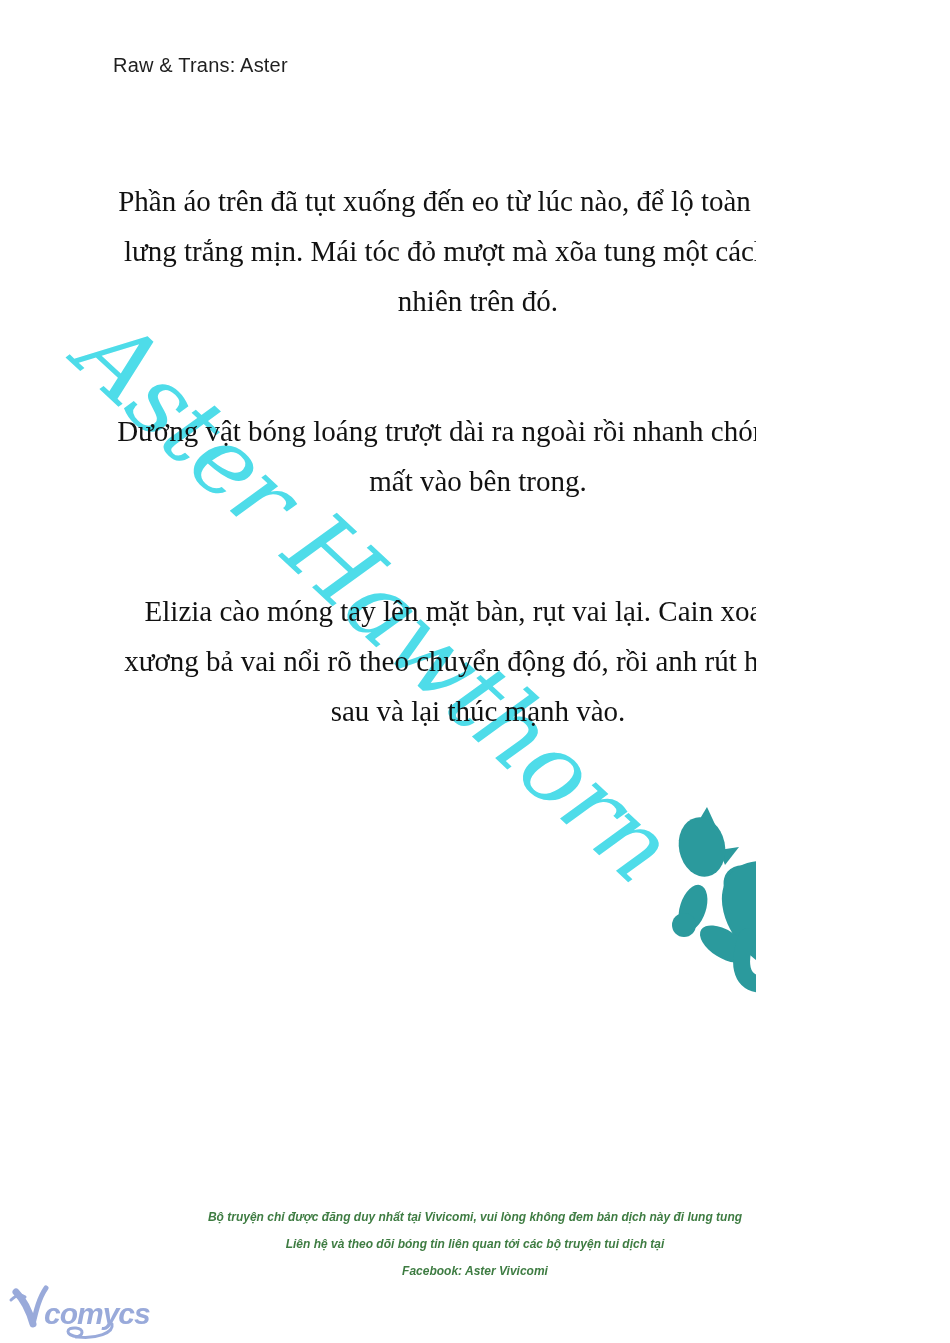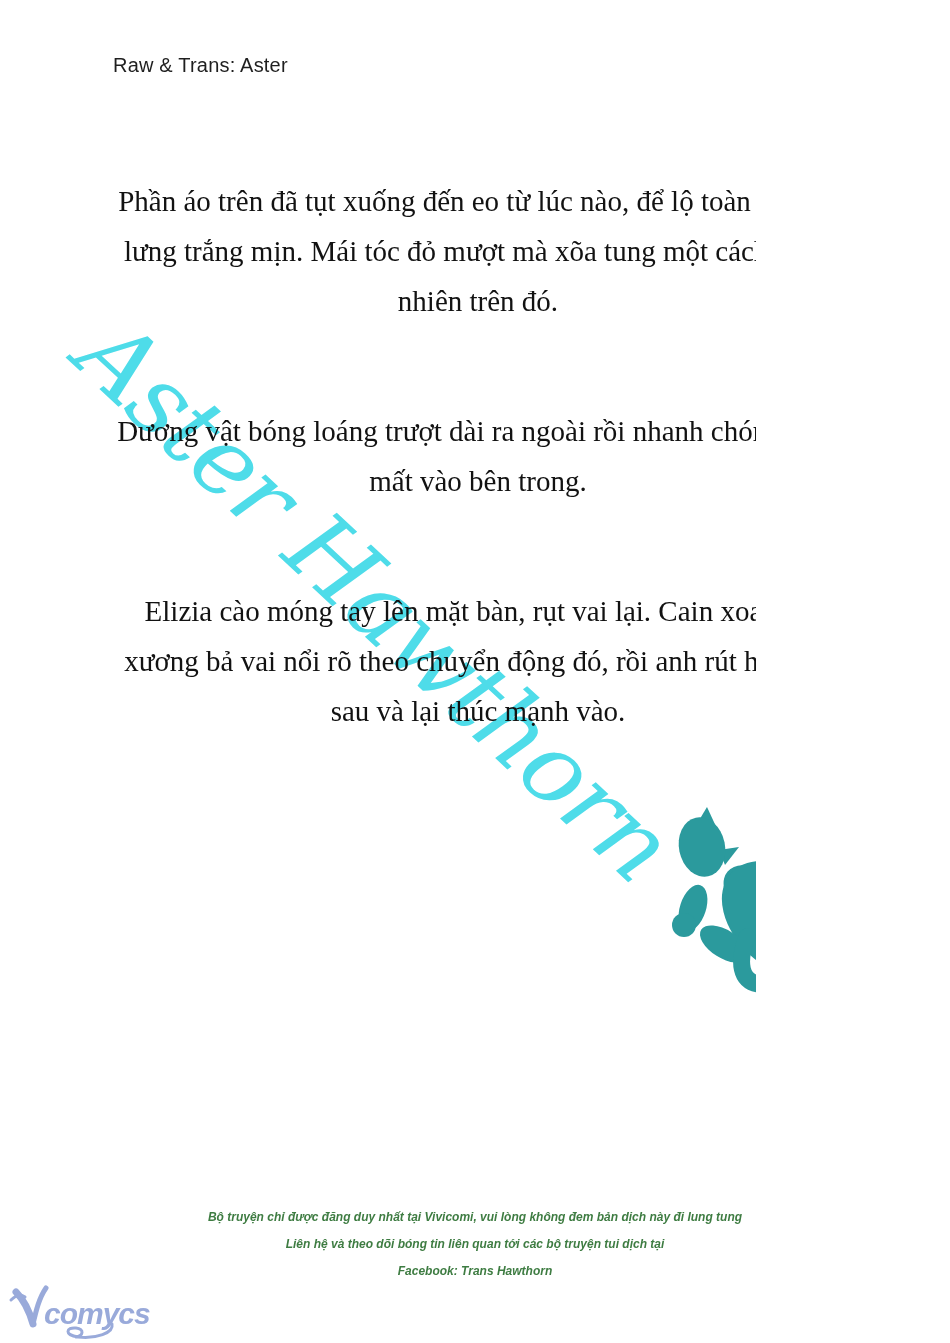--- a/index.html
+++ b/index.html
@@ -90,21 +90,21 @@
 
   <div class="body-text">
     <p>Phần áo trên đã tụt xuống đến eo từ lúc nào, để lộ toàn bộ tấm lưng trắng mịn. Mái tóc đỏ mượt mà xõa tung một cách ngẫu nhiên trên đó.</p>
     <p>Dương vật bóng loáng trượt dài ra ngoài rồi nhanh chóng biến mất vào bên trong.</p>
     <p>Elizia cào móng tay lên mặt bàn, rụt vai lại. Cain xoa nhẹ xương bả vai nổi rõ theo chuyển động đó, rồi anh rút hông ra sau và lại thúc mạnh vào.</p>
   </div>
 
   <div class="footer-note">
     <div>Bộ truyện chỉ được đăng duy nhất tại Vivicomi, vui lòng không đem bản dịch này đi lung tung</div>
     <div>Liên hệ và theo dõi bóng tin liên quan tới các bộ truyện tui dịch tại</div>
-    <div>Facebook: Trans Hawthorn</div>
+    <div>Facebook: Aster Vivicomi</div>
   </div>
 
   <div class="logo-wrap">
     <svg width="160" height="58" viewBox="0 0 160 58" xmlns="http://www.w3.org/2000/svg">
       <g stroke="#8c9fd6" fill="none" stroke-linecap="round">
 
         <path d="M8 8 C16 16 21 26 25 40" stroke-width="7"></path>
         <path d="M38 4 C31 14 28 27 25 40" stroke-width="5"></path>
         <path d="M3 16 C8 11 13 10 17 13" stroke-width="3"></path>
       </g>

